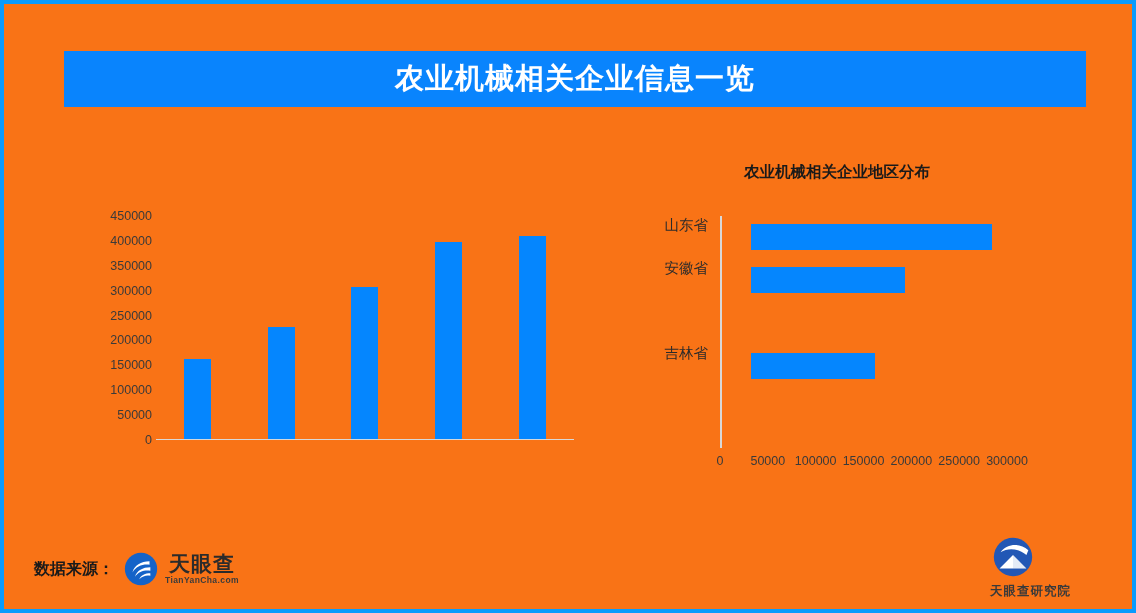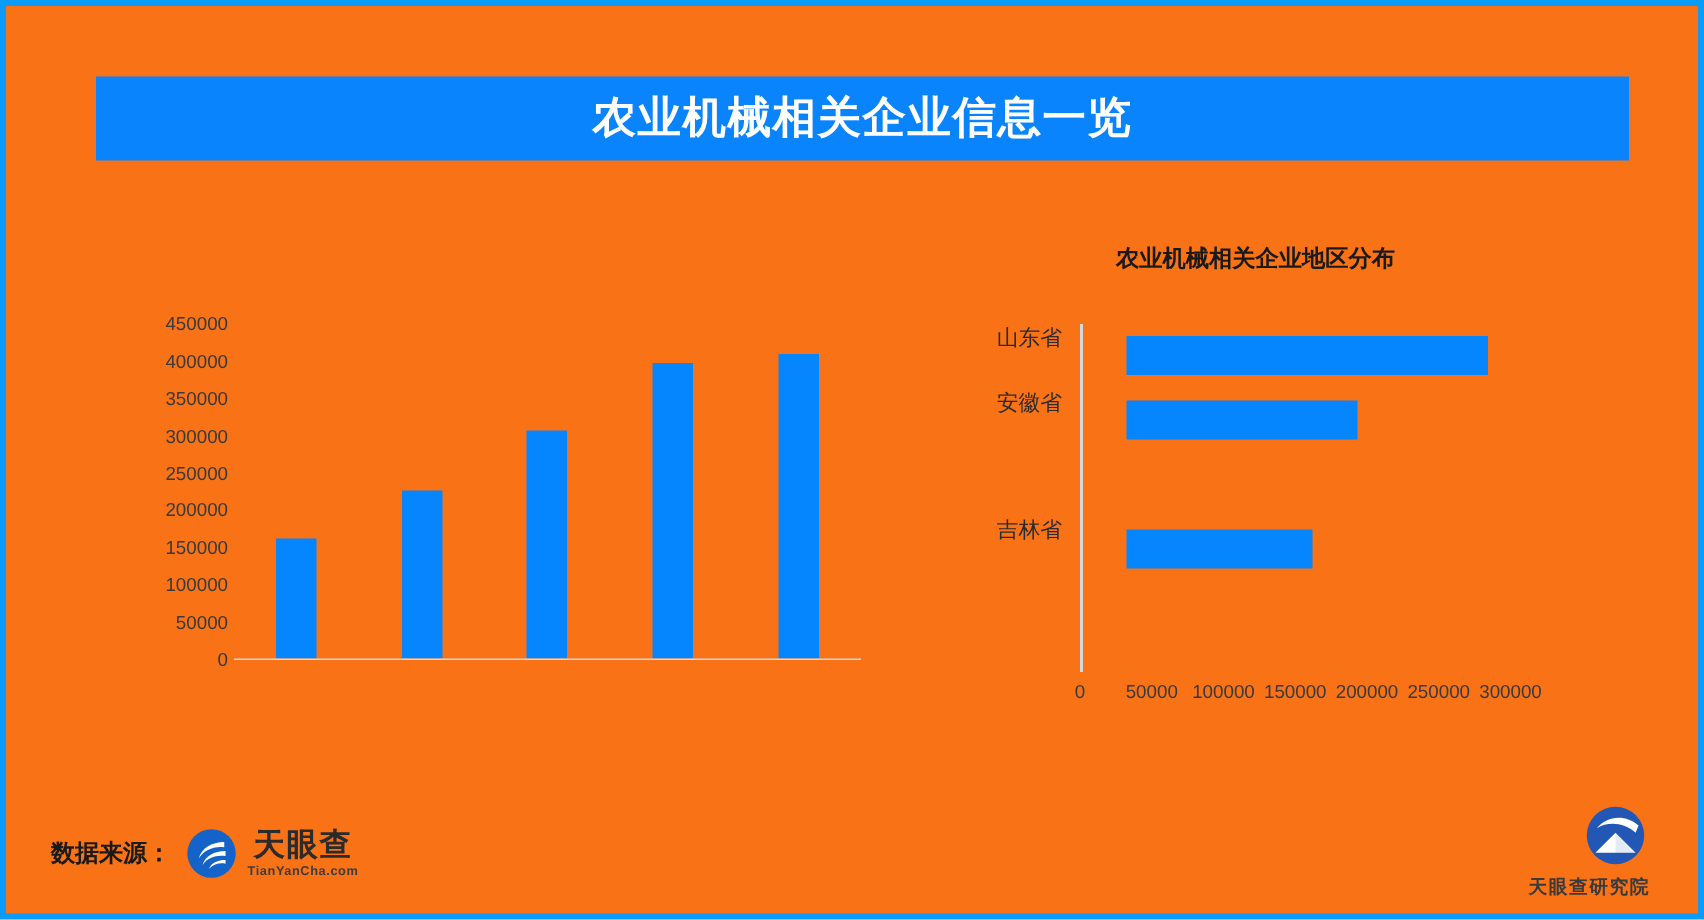--- a/index.html
+++ b/index.html
@@ -247,21 +247,21 @@
     color: #3c3c3c;
     letter-spacing: 0.4px;
   }
   .footer-right {
     position: absolute;
     right: 32px;
     top: 530px;
     width: 110px;
     display: flex;
     flex-direction: column;
-    align-items: flex-end;
+    align-items: flex-start;
   }
   .tyc-ri-mark {
     width: 46px;
     height: 46px;
   }
   .tyc-ri-text {
     margin-top: 3px;
     font-size: 12.5px;
     font-weight: bold;
     color: #3a3a3a;

